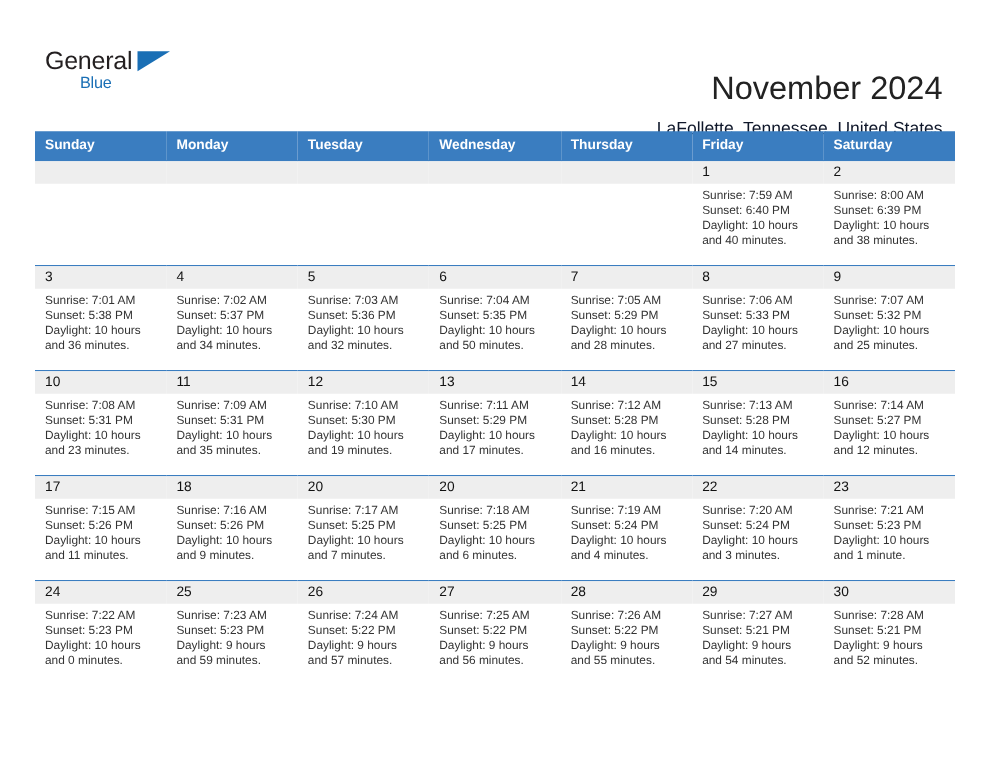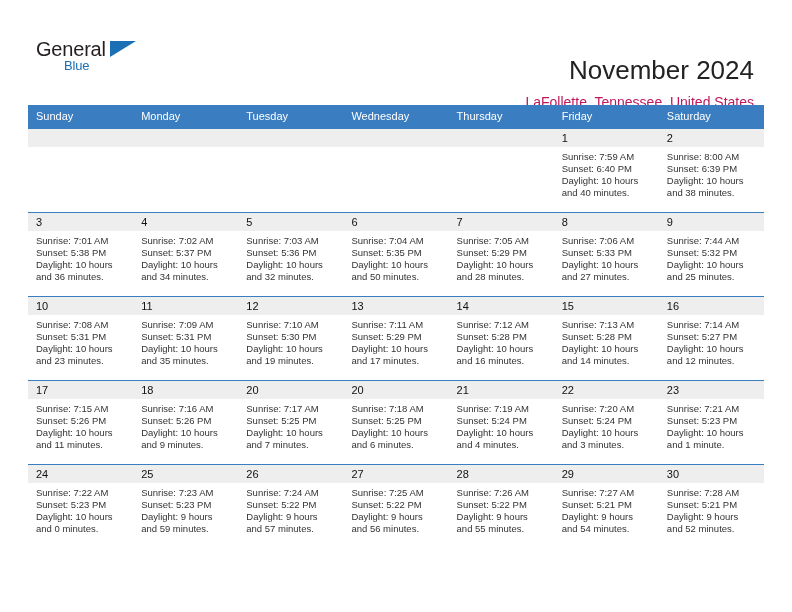--- a/index.html
+++ b/index.html
@@ -73,41 +73,41 @@
   .month-title {
     font-size: 26px;
     font-weight: normal;
     color: #222222;
     line-height: 32px;
     white-space: nowrap;
   }
   .location-title {
     font-size: 14px;
     font-weight: normal;
-    color: #be185d;
+    color: #0f172a;
     line-height: 20px;
     margin-top: 6px;
     white-space: nowrap;
     text-align: center;
   }
 
   
   .calendar {
     position: absolute;
     left: 28px;
     top: 105px;
     width: 736px;
     border-collapse: collapse;
     table-layout: fixed;
   }
   .calendar th {
     background: #3a7dc0;
     color: #ffffff;
     font-size: 11px;
-    font-weight: normal;
+    font-weight: bold;
     text-align: left;
     padding: 5px 0 6px 8px;
     height: 11px;
     border: none;
     margin-top: 44px;
   }
   .calendar td {
     vertical-align: top;
     padding: 0;
     border: none;
@@ -292,21 +292,21 @@
                 <div>Sunset: 5:33 PM</div>
                 <div>Daylight: 10 hours</div>
                 <div>and 27 minutes.</div>
               </div>
             </div>
           </td>
           <td>
             <div class="daycell">
               <div class="daynum-strip">9</div>
               <div class="dayinfo">
-                <div>Sunrise: 7:44 AM</div>
+                <div>Sunrise: 7:07 AM</div>
                 <div>Sunset: 5:32 PM</div>
                 <div>Daylight: 10 hours</div>
                 <div>and 25 minutes.</div>
               </div>
             </div>
           </td>
         </tr>
         <tr class="week">
           <td>
             <div class="daycell">

